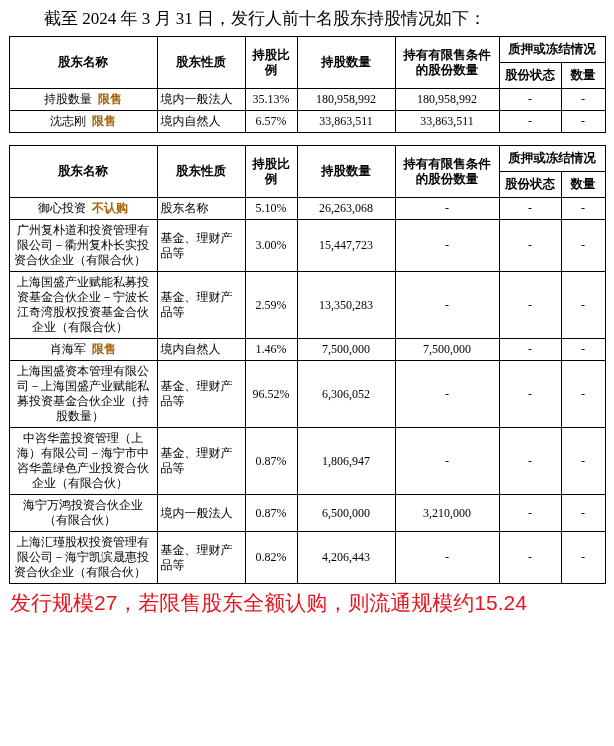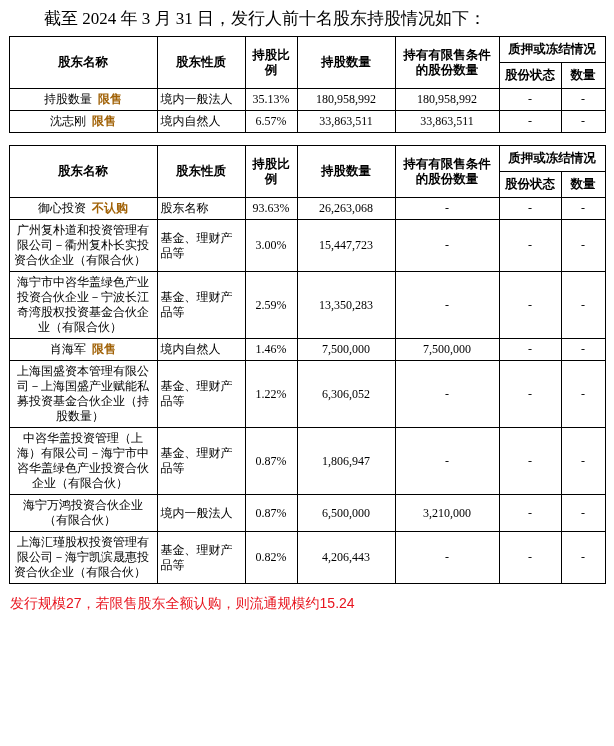--- a/index.html
+++ b/index.html
@@ -79,21 +79,21 @@
     color: #a16207;
     font-weight: bold;
     margin-left: 6px;
     letter-spacing: 0px;
   }
   .spacer {
     height: 12px;
   }
   .footnote {
     color: #e8141e;
-    font-size: 14px;
+    font-size: 21px;
     line-height: 22px;
     padding: 8px 2px 2px 2px;
     letter-spacing: 0px;
     font-family: "Liberation Sans", "DejaVu Sans", sans-serif;
   }
 </style>
 </head>
 <body>
 
 <div class="page">
@@ -170,57 +170,57 @@
       </tr>
       <tr>
         <th>股份状态</th>
         <th>数量</th>
       </tr>
     </thead>
     <tbody>
       <tr>
         <td class="name"><span>御心投资</span><span class="tag-red">不认购</span></td>
         <td class="nature">股东名称</td>
-        <td class="num">93.63%</td>
+        <td class="num">5.10%</td>
         <td class="num">26,263,068</td>
         <td class="dash">-</td>
         <td class="dash">-</td>
         <td class="dash">-</td>
       </tr>
       <tr>
         <td class="name"><span>广州复朴道和投资管理有限公司－衢州复朴长实投资合伙企业（有限合伙）</span><span class="tag-red"></span></td>
         <td class="nature">基金、理财产品等</td>
         <td class="num">3.00%</td>
         <td class="num">15,447,723</td>
         <td class="dash">-</td>
         <td class="dash">-</td>
         <td class="dash">-</td>
       </tr>
       <tr>
-        <td class="name"><span>海宁市中咨华盖绿色产业投资合伙企业－宁波长江奇湾股权投资基金合伙企业（有限合伙）</span><span class="tag-red"></span></td>
+        <td class="name"><span>上海国盛产业赋能私募投资基金合伙企业－宁波长江奇湾股权投资基金合伙企业（有限合伙）</span><span class="tag-red"></span></td>
         <td class="nature">基金、理财产品等</td>
         <td class="num">2.59%</td>
         <td class="num">13,350,283</td>
         <td class="dash">-</td>
         <td class="dash">-</td>
         <td class="dash">-</td>
       </tr>
       <tr>
         <td class="name"><span>肖海军</span><span class="tag-red">限售</span></td>
         <td class="nature">境内自然人</td>
         <td class="num">1.46%</td>
         <td class="num">7,500,000</td>
         <td class="num">7,500,000</td>
         <td class="dash">-</td>
         <td class="dash">-</td>
       </tr>
       <tr>
         <td class="name"><span>上海国盛资本管理有限公司－上海国盛产业赋能私募投资基金合伙企业（持股数量）</span><span class="tag-red"></span></td>
         <td class="nature">基金、理财产品等</td>
-        <td class="num">1.22%</td>
+        <td class="num">96.52%</td>
         <td class="num">6,306,052</td>
         <td class="dash">-</td>
         <td class="dash">-</td>
         <td class="dash">-</td>
       </tr>
       <tr>
         <td class="name"><span>中咨华盖投资管理（上海）有限公司－海宁市中咨华盖绿色产业投资合伙企业（有限合伙）</span><span class="tag-red"></span></td>
         <td class="nature">基金、理财产品等</td>
         <td class="num">0.87%</td>
         <td class="num">1,806,947</td>

